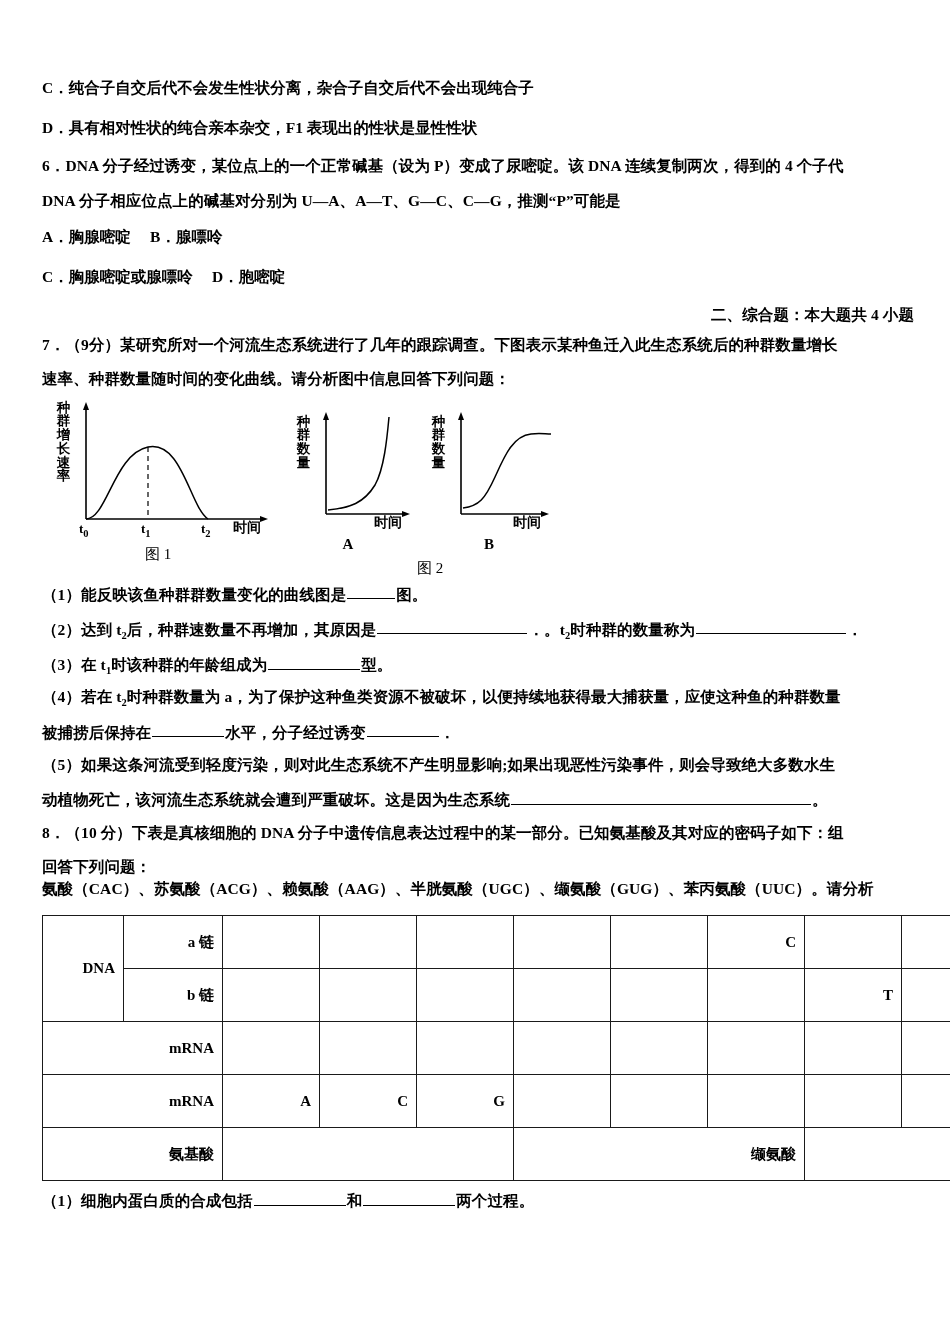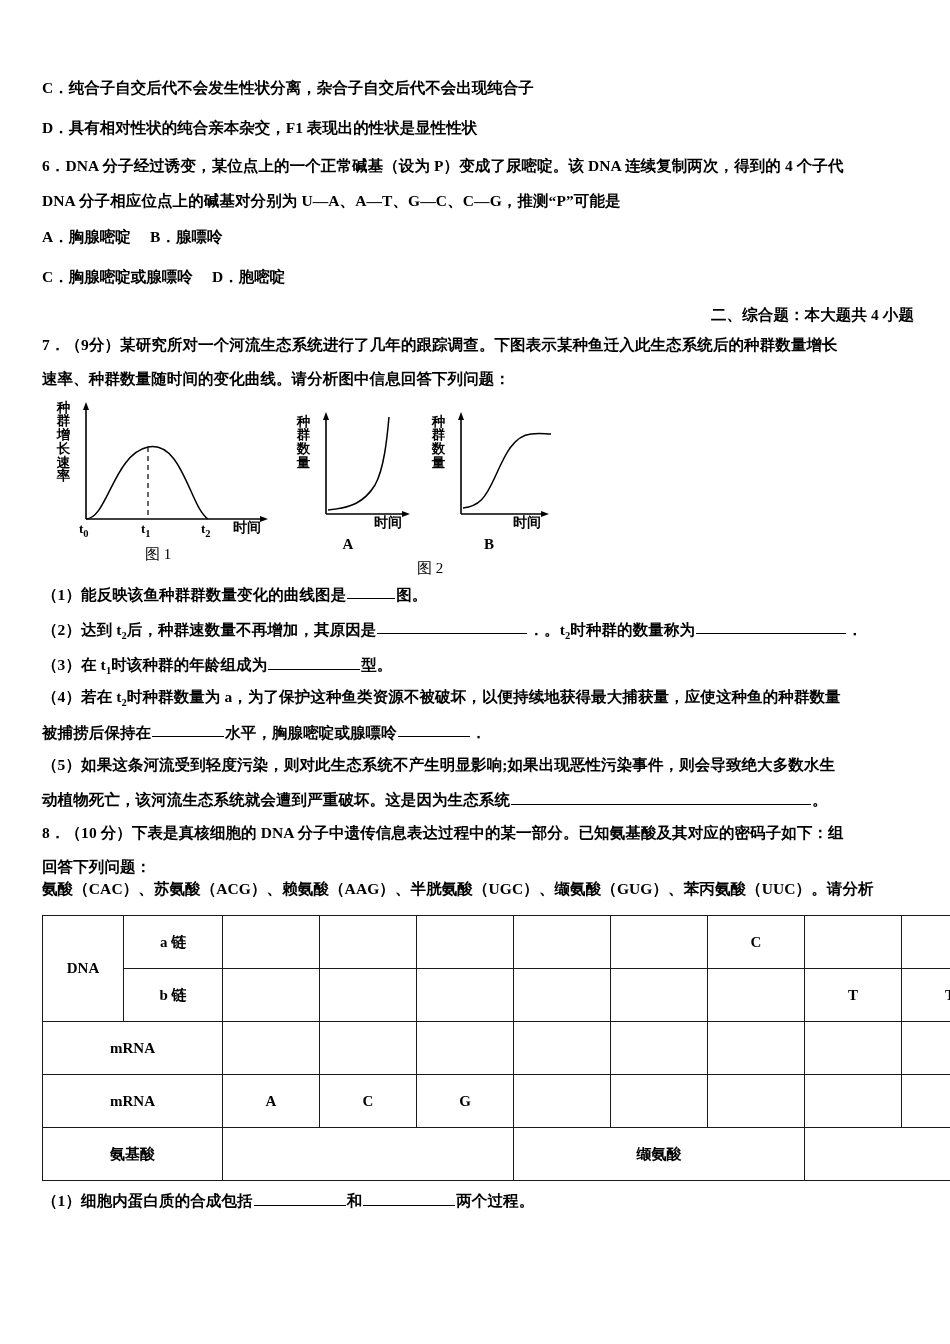--- a/index.html
+++ b/index.html
@@ -103,21 +103,21 @@
     margin-top: 8px;
     margin-bottom: 9px;
   }
   table.dna td {
     border: 1.4px solid #1a1a1a;
     height: 46px;
     padding: 3px 8px;
     font-size: 15px;
     font-weight: bold;
     vertical-align: middle;
-    text-align: center;
+    text-align: right;
     overflow: hidden;
   }
   td.lbl-outer { width: 64px; }
   td.lbl-inner { width: 82px; }
   td.dcell { width: 80px; }
 </style>
 </head>
 <body>
 
 <div class="page">
@@ -200,21 +200,21 @@
   </div>
 
   <div class="line bold" style="margin-bottom:17px;"><span>（1）能反映该鱼种群群数量变化的曲线图是</span><span class="blank b-xs"></span><span>图。</span></div>
 
   <div class="line bold" style="margin-bottom:17px;"><span>（2）达到 t</span><span class="sub">2</span><span>后，种群速数量不再增加，其原因是</span><span class="blank b-xl"></span><span>．。t</span><span class="sub">2</span><span>时种群的数量称为</span><span class="blank b-xl"></span><span>．</span></div>
 
   <div class="line bold" style="margin-bottom:17px;"><span>（3）在 t</span><span class="sub">1</span><span>时该种群的年龄组成为</span><span class="blank b-m"></span><span>型。</span></div>
 
   <div class="line bold" style="margin-bottom:17px;"><span>（4）若在 t</span><span class="sub">2</span><span>时种群数量为 a，为了保护这种鱼类资源不被破坏，以便持续地获得最大捕获量，应使这种鱼的种群数量</span></div>
 
-  <div class="line bold" style="margin-bottom:17px;"><span>被捕捞后保持在</span><span class="blank b-s"></span><span>水平，胸腺嘧啶或腺嘌呤</span><span class="blank b-s"></span><span>．</span></div>
+  <div class="line bold" style="margin-bottom:17px;"><span>被捕捞后保持在</span><span class="blank b-s"></span><span>水平，分子经过诱变</span><span class="blank b-s"></span><span>．</span></div>
 
   <div class="line bold" style="margin-bottom:17px;">（5）如果这条河流受到轻度污染，则对此生态系统不产生明显影响;如果出现恶性污染事件，则会导致绝大多数水生</div>
 
   <div class="line bold" style="margin-bottom:17px;"><span>动植物死亡，该河流生态系统就会遭到严重破坏。这是因为生态系统</span><span class="blank b-xxl"></span><span>。</span></div>
 
   <div class="line bold">8．（10 分）下表是真核细胞的 DNA 分子中遗传信息表达过程中的某一部分。已知氨基酸及其对应的密码子如下：组</div>
   <div class="line bold" style="margin-bottom:6px;">回答下列问题：</div>
   <div class="line bold">氨酸（CAC）、苏氨酸（ACG）、赖氨酸（AAG）、半胱氨酸（UGC）、缬氨酸（GUG）、苯丙氨酸（UUC）。请分析</div>
 
   <table class="dna">

